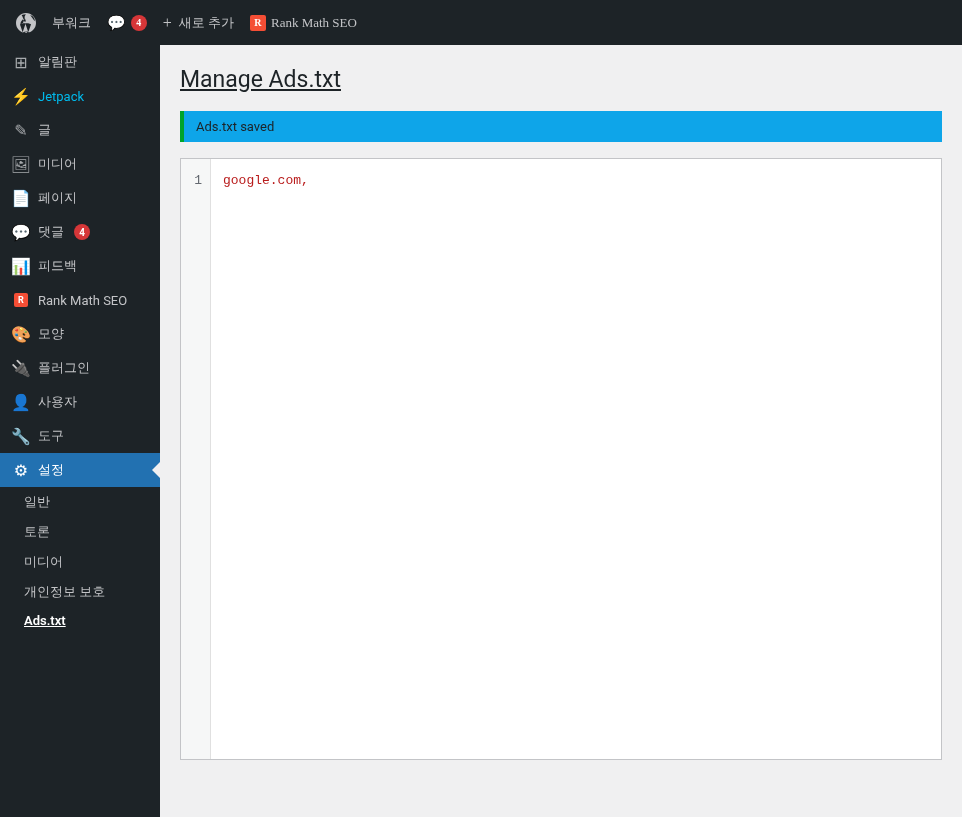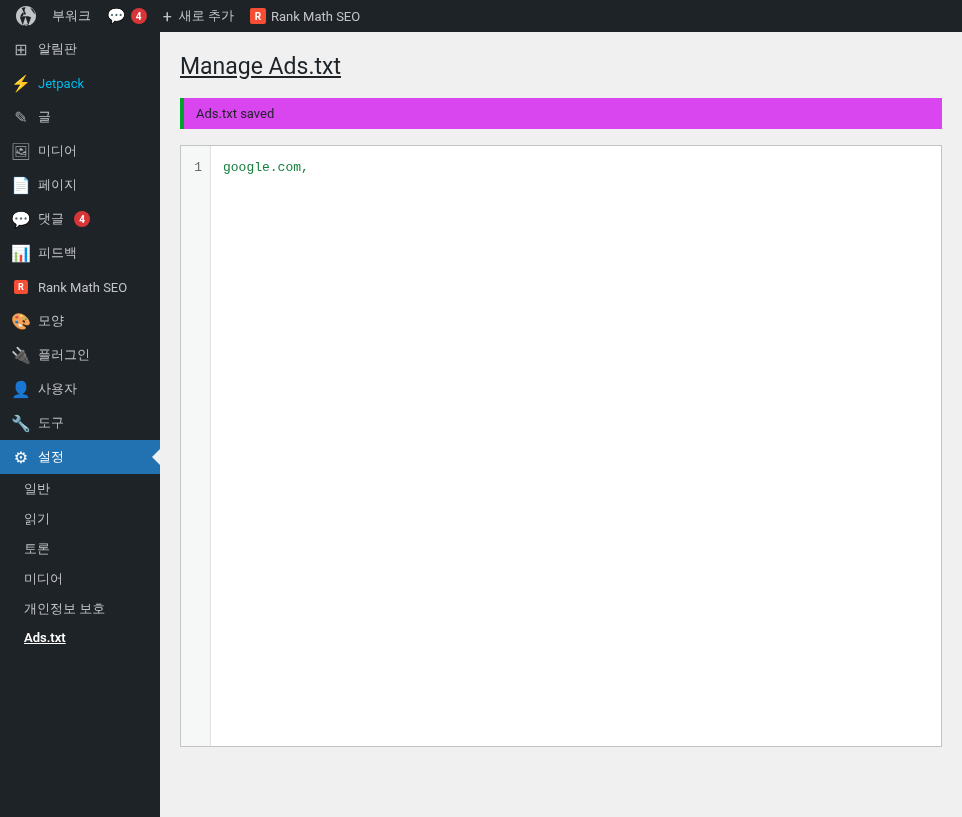--- a/index.html
+++ b/index.html
@@ -1,27 +1,28 @@
 <!DOCTYPE html>
 <html><head>
   <meta charset="utf-8">
   <style>
     * { margin: 0; padding: 0; box-sizing: border-box; }
     body { font-family: -apple-system, BlinkMacSystemFont, "Segoe UI", Roboto, sans-serif; background: #f0f0f1; display: flex; flex-direction: column; height: 817px; overflow: hidden; }
 
     
     #wpadminbar {
       background: #1d2327;
-      height: 32px;
+      height: 45px;
       display: flex;
       align-items: center;
       padding: 12px 8px;
       gap: 0;
       flex-shrink: 0;
       z-index: 100;
+      font-family: Liberation Serif, serif;
     }
     .adminbar-item {
       display: flex;
       align-items: center;
       gap: 5px;
       color: #c3c4c7;
       font-size: 13px;
       padding: 0 8px;
       height: 32px;
       cursor: pointer;
@@ -123,21 +124,21 @@
     }
     .page-title {
       font-size: 23px;
       font-weight: 400;
       color: #1d2327;
       margin-bottom: 16px;
       line-height: 1.3;
       text-decoration: underline;
     }
     .notice-success {
-      background: #d946ef;
+      background: #0ea5e9;
       border-left: 4px solid #00a32a;
       padding: 8px 12px;
       margin-bottom: 16px;
       font-size: 13px;
       color: #1d2327;
     }
 
     
     .code-editor-wrap {
       background: #fff;
@@ -153,21 +154,21 @@
       border-right: 1px solid #e0e0e0;
       min-width: 30px;
       text-align: right;
       line-height: 1.6;
       user-select: none;
     }
     .code-content {
       padding: 12px;
       font-family: Consolas, "Courier New", monospace;
       font-size: 13px;
-      color: #15803d;
+      color: #b91c1c;
       line-height: 1.6;
       flex: 1;
       min-height: 600px;
     }
 
     .rank-math-icon {
       width: 16px; height: 16px;
       background: #f54e35;
       border-radius: 2px;
       display: inline-flex;
@@ -262,23 +263,20 @@
     <div class="menu-item active" style="position:relative;">
       <span class="menu-icon">⚙</span>
       <span>설정</span>
       <span class="arrow"></span>
     </div>
 
     <div class="submenu-item">
       <span>일반</span>
     </div>
     <div class="submenu-item">
-      <span>읽기</span>
-    </div>
-    <div class="submenu-item">
       <span>토론</span>
     </div>
     <div class="submenu-item">
       <span>미디어</span>
     </div>
     <div class="submenu-item">
       <span>개인정보 보호</span>
     </div>
     <div class="submenu-item active">
       <span>Ads.txt</span>

